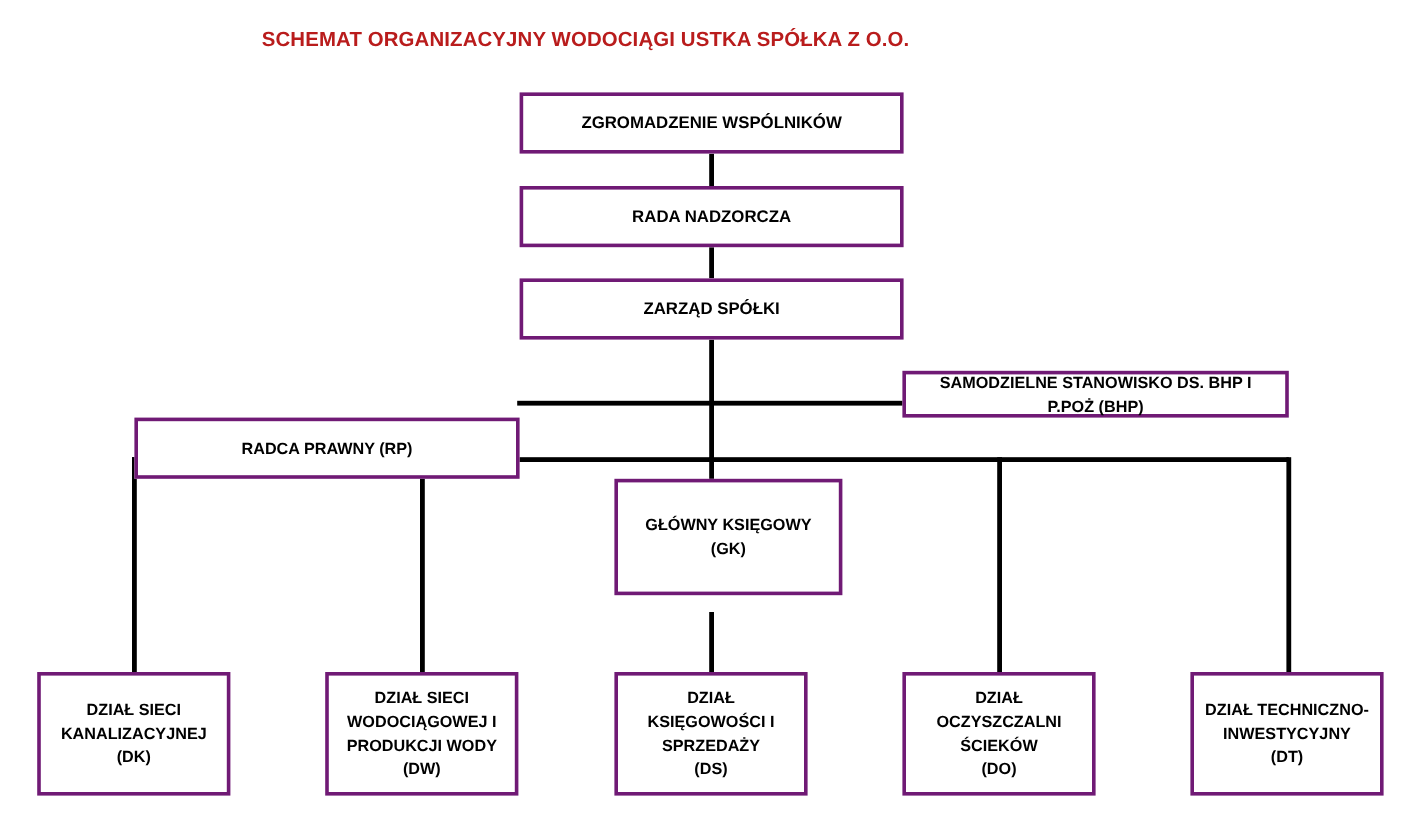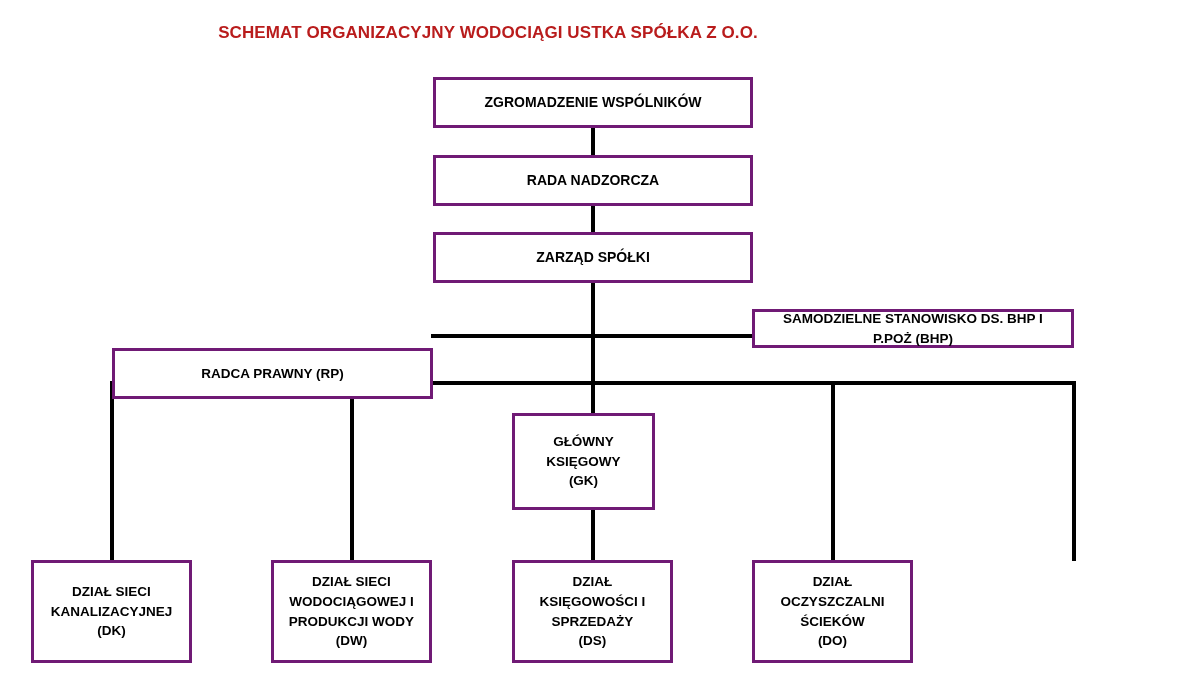--- a/index.html
+++ b/index.html
@@ -80,21 +80,21 @@
 
   <div class="node big" style="left:433px; top:155px; width:320px; height:51px;text-align:center;">RADA NADZORCZA</div>
 
   <div class="node big" style="left:433px; top:232px; width:320px; height:51px;">ZARZĄD SPÓŁKI</div>
 
   <div class="node" style="left:112px; top:309px; width:321px; height:51px;margin-top:39px;">RADCA PRAWNY  (RP)</div>
 
   <div class="node" style="left:752px; top:309px; width:322px; height:39px;">SAMODZIELNE STANOWISKO DS. BHP I
 P.POŻ   (BHP)</div>
 
-  <div class="node" style="left:512px; top:413px; width:143px; height:97px;">GŁÓWNY KSIĘGOWY
+  <div class="node" style="left:512px; top:399px; width:190px; height:97px;">GŁÓWNY KSIĘGOWY
 (GK)</div>
 
   <div class="node" style="left:31px; top:560px; width:161px; height:103px;">DZIAŁ SIECI
 KANALIZACYJNEJ
 (DK)</div>
 
   <div class="node" style="left:271px; top:560px; width:161px; height:103px;">DZIAŁ SIECI
 WODOCIĄGOWEJ I
 PRODUKCJI WODY
 (DW)</div>
@@ -102,14 +102,17 @@
   <div class="node" style="left:512px; top:560px; width:161px; height:103px;">DZIAŁ
 KSIĘGOWOŚCI I
 SPRZEDAŻY
 (DS)</div>
 
   <div class="node" style="left:752px; top:560px; width:161px; height:103px;">DZIAŁ
 OCZYSZCZALNI
 ŚCIEKÓW
 (DO)</div>
 
+  <div class="node" style="left:992px; top:560px; width:161px; height:103px;">DZIAŁ TECHNICZNO-
+INWESTYCYJNY
+(DT)</div>
 
 </div>
 
 </body></html>

